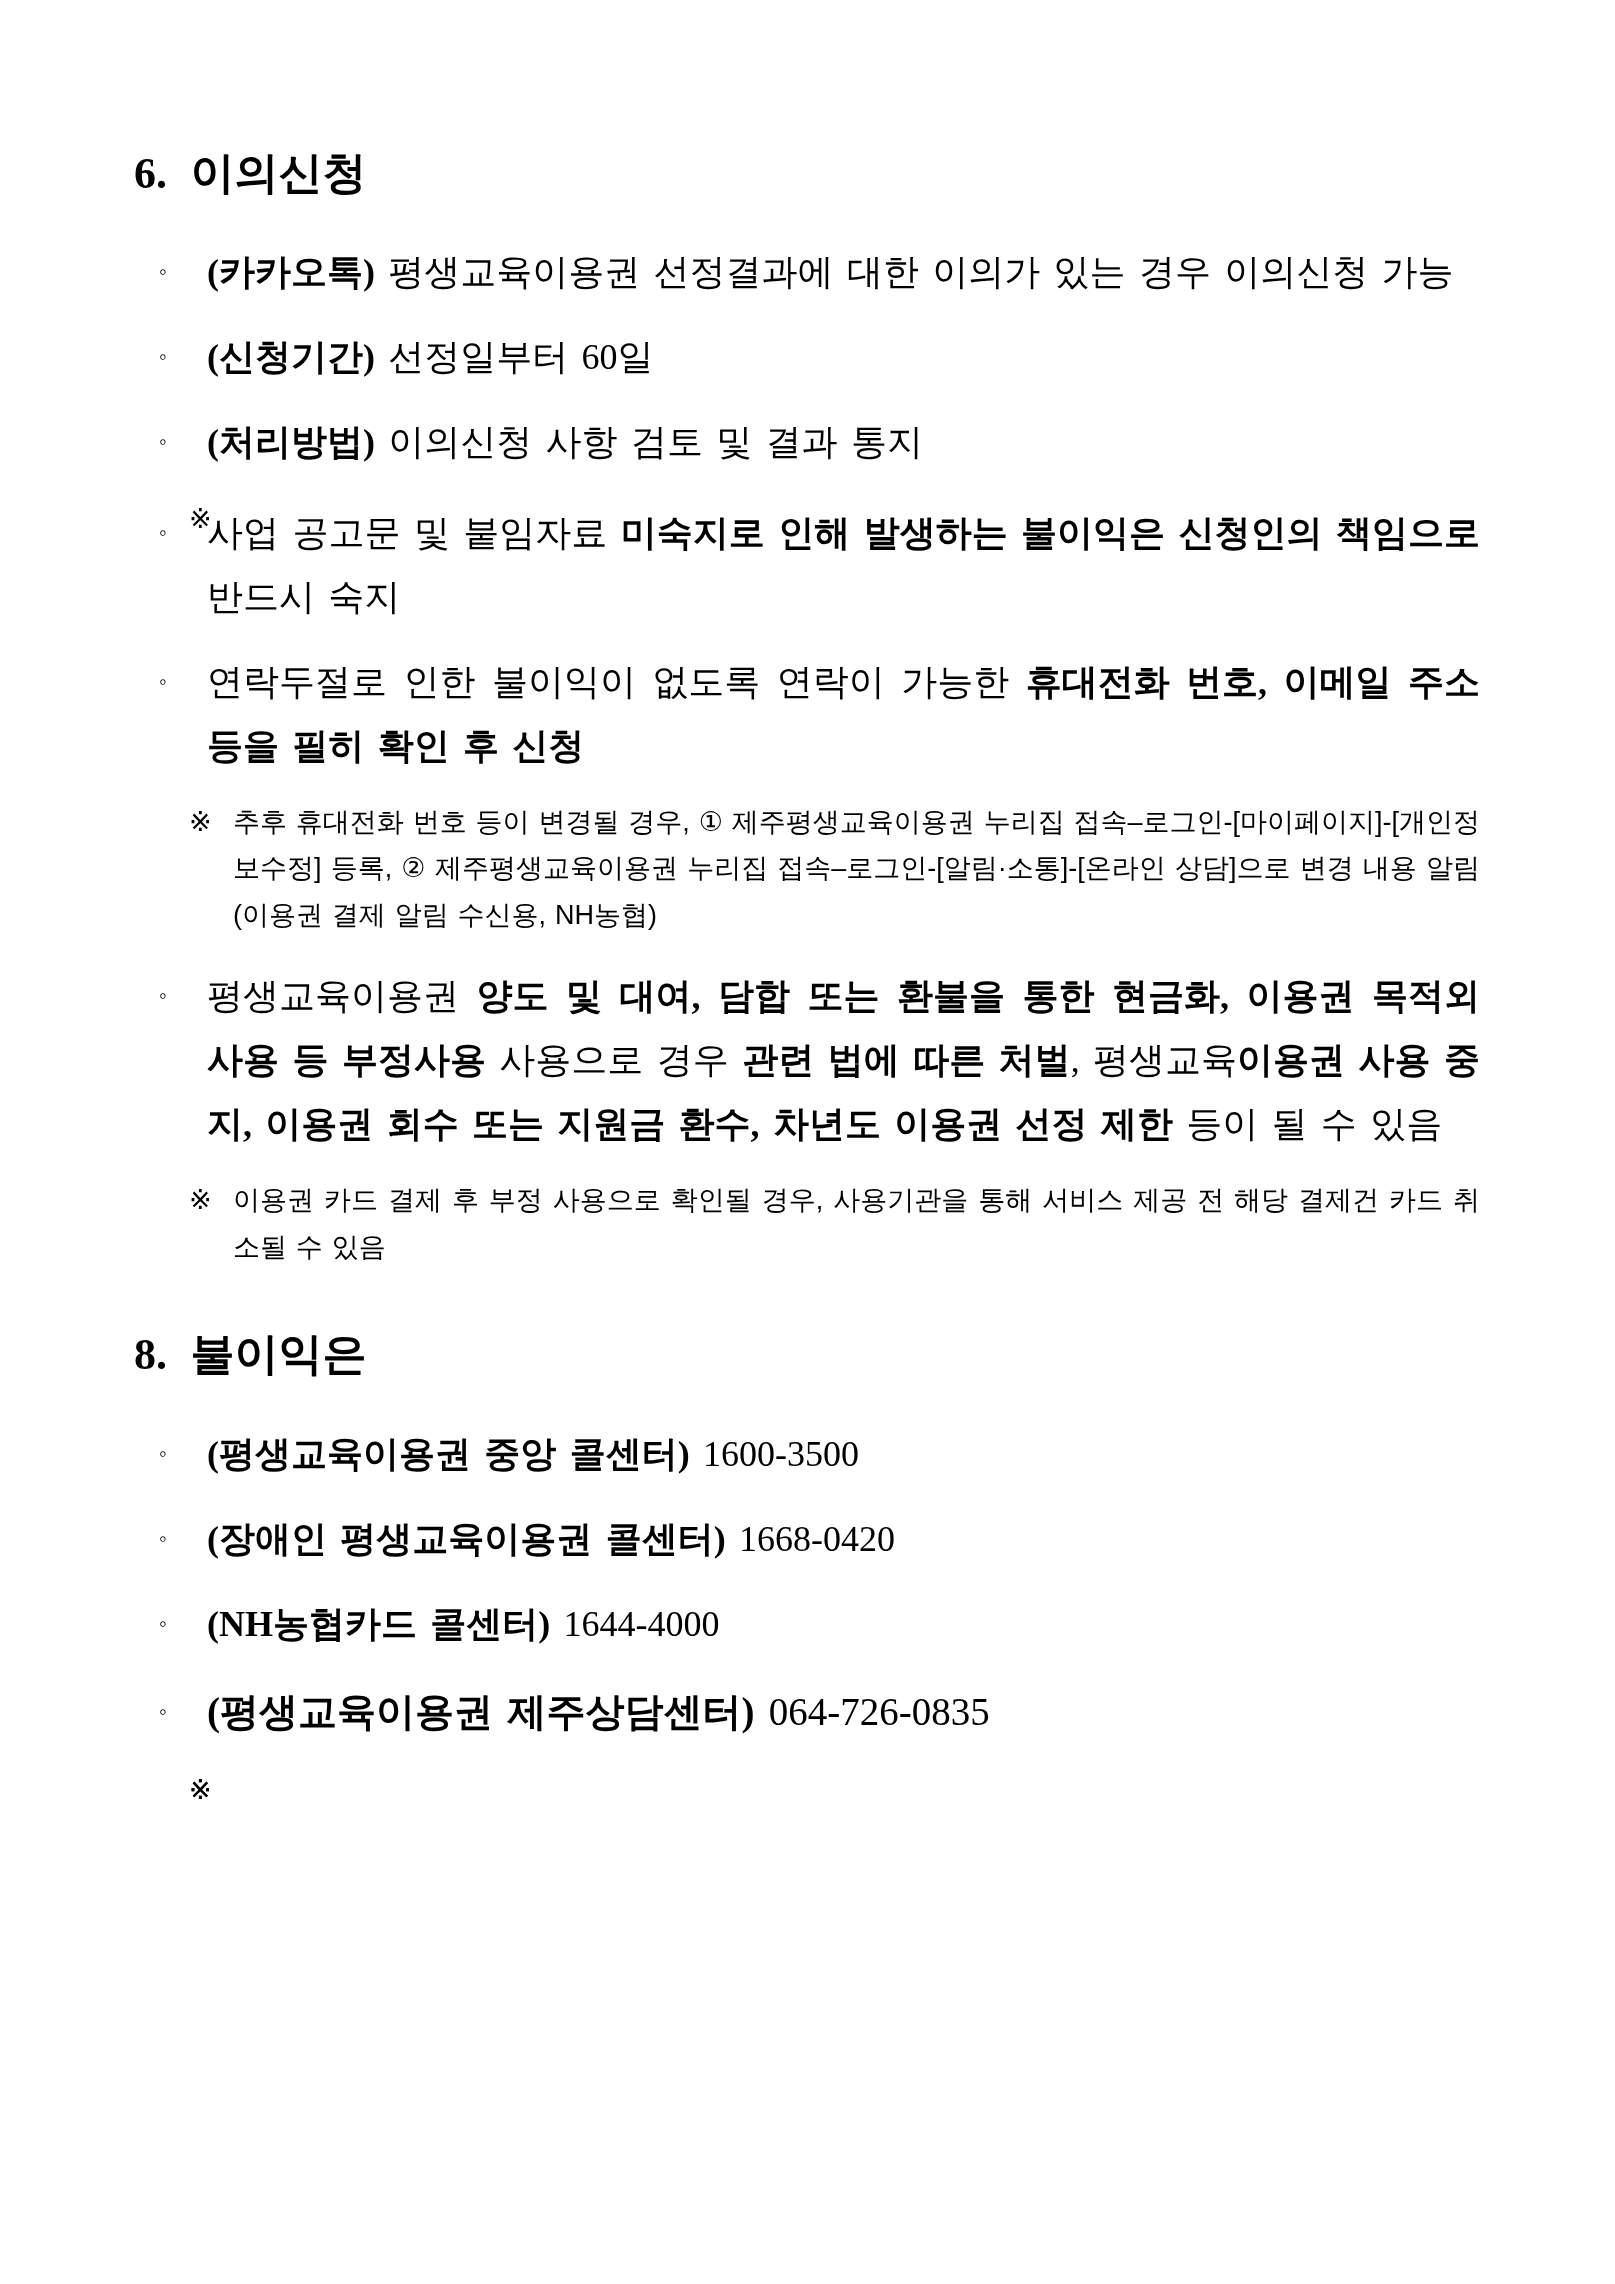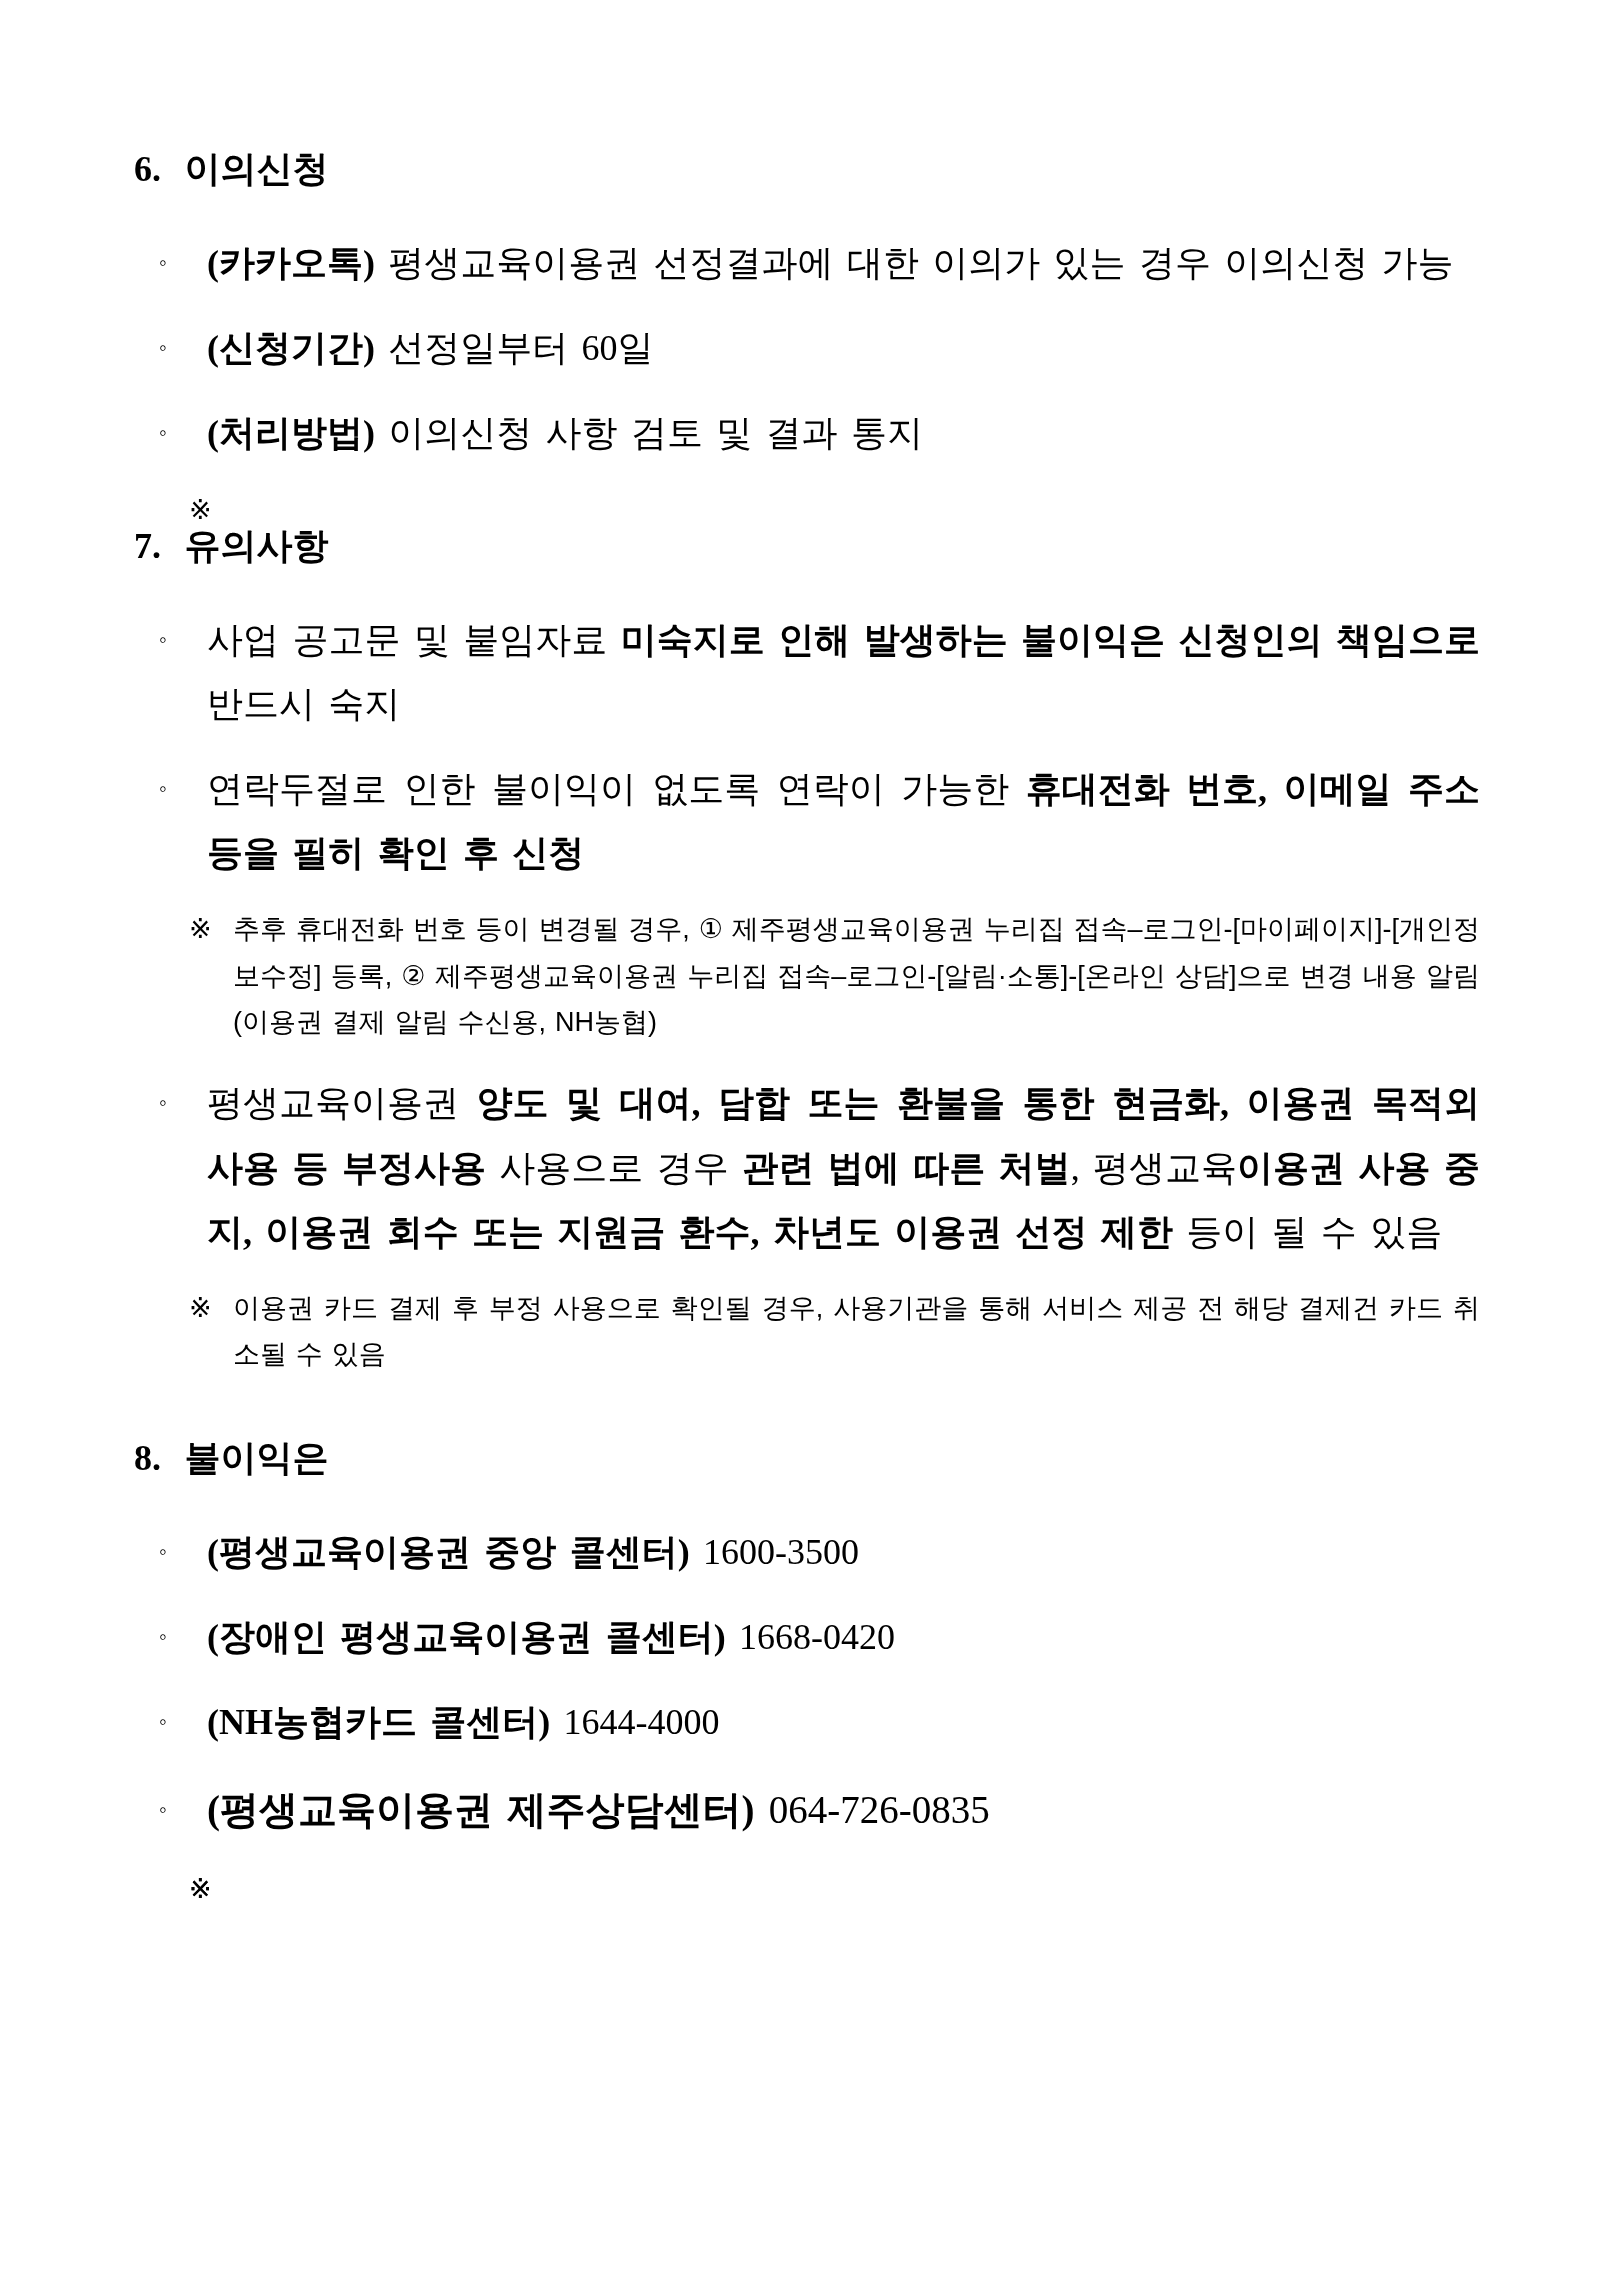--- a/index.html
+++ b/index.html
@@ -11,21 +11,21 @@
     height: 2284px;
     background: #ffffff;
     color: #000000;
     padding: 149px 136px 52px 134px;
     overflow: hidden;
   }
 
   .sec-heading {
     font-family: "Liberation Serif", "DejaVu Serif", serif;
     font-weight: 700;
-    font-size: 36px;
+    font-size: 44px;
     line-height: 1.12;
     margin: 0 0 42px 0;
   }
   .sec-heading .num { margin-right: 23.5px; }
   .sec { margin: 0; }
   .sec + .sec .sec-heading { margin-top: 60px; }
 
   .para {
     font-family: "Liberation Serif", "DejaVu Serif", serif;
     font-size: 36px;
@@ -91,23 +91,20 @@
       <span class="marker">◦</span>
       <span class="b">(처리방법)</span><span> 이의신청 사항 검토 및 결과 통지</span>
     </p>
 
     <p class="note">
       <span class="marker">※</span>
     </p>
   </section>
 
   <section class="sec">
-    <h2 class="sec-heading">
-      <span class="num">7.</span><span>유의사항</span>
-    </h2>
 
     <p class="para">
       <span class="marker">◦</span>
       <span>사업 공고문 및 붙임자료 </span><span class="b">미숙지로 인해 발생하는 불이익은 신청인의 책임으로</span><span> 반드시 숙지</span>
     </p>
 
     <p class="para">
       <span class="marker">◦</span>
       <span>연락두절로 인한 불이익이 없도록 연락이 가능한 </span><span class="b">휴대전화 번호, 이메일 주소 등을 필히 확인 후 신청</span>
     </p>

